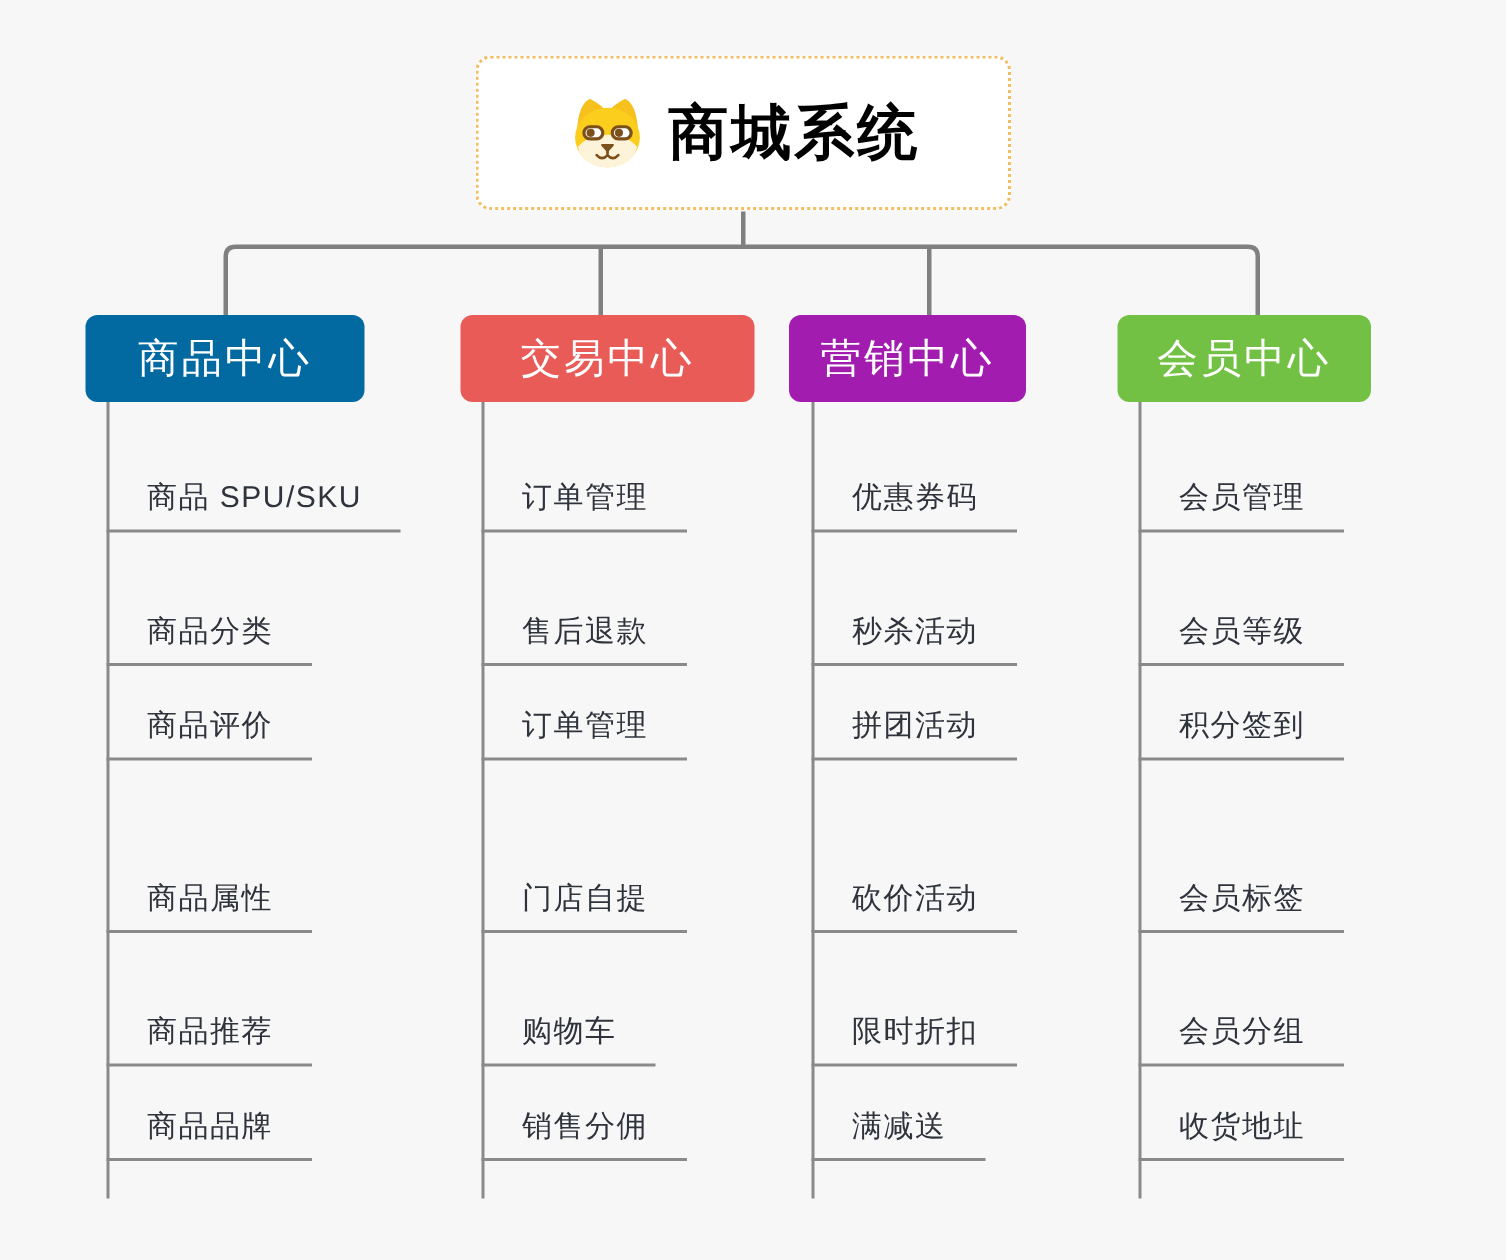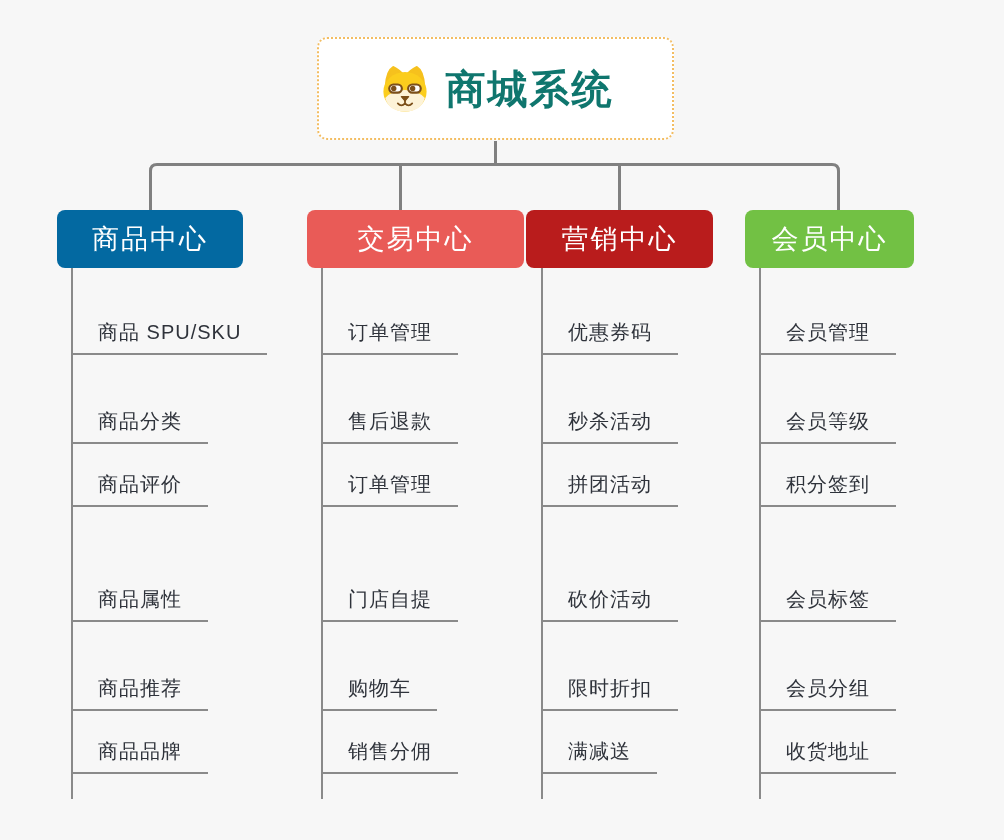--- a/index.html
+++ b/index.html
@@ -10,34 +10,34 @@
   }
   #connector-svg{position:absolute;left:0;top:0;pointer-events:none;}
 
   .root-node{
     position:absolute;left:317px;top:37px;width:357px;height:103px;
     box-sizing:border-box;background:#ffffff;
     border:2px dotted #f3bd62;border-radius:10px;
     display:flex;align-items:center;justify-content:center;gap:14px;
   }
   .root-title{
-    font-size:40px;font-weight:700;color:#0f766e;letter-spacing:2px;
+    font-size:40px;font-weight:700;color:#000000;letter-spacing:2px;
     line-height:1;white-space:nowrap;
   }
   .dog-icon{width:54px;height:52px;flex:0 0 auto;}
 
   .branch-header{
     position:absolute;top:210px;height:58px;border-radius:8px;
     display:flex;align-items:center;justify-content:center;
     color:#ffffff;font-size:27px;font-weight:500;letter-spacing:2px;
     white-space:nowrap;
   }
   .branch-product  {left:57px; width:186px;background:#0369a1;}
-  .branch-trade    {left:307px;width:217px;background:#e95b57;}
-  .branch-marketing{left:526px;width:187px;background:#b91c1c;}
+  .branch-trade    {left:307px;width:196px;background:#e95b57;}
+  .branch-marketing{left:526px;width:158px;background:#a21caf;}
   .branch-member   {left:745px;width:169px;background:#72c144;}
 
   .leaf{
     position:absolute;height:62px;width:max-content;box-sizing:border-box;
     border-bottom:2px solid #8a8a8a;
     display:flex;align-items:flex-end;
   }
   .leaf > span{
     display:block;padding:0 26px 9px 27px;
     font-size:20px;color:#2f333b;letter-spacing:1px;white-space:nowrap;

